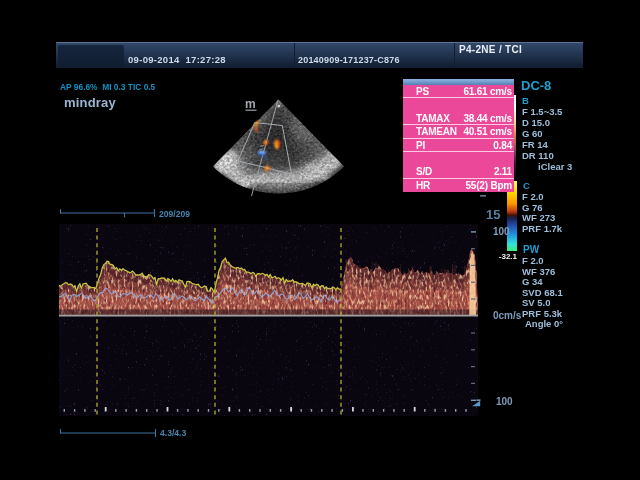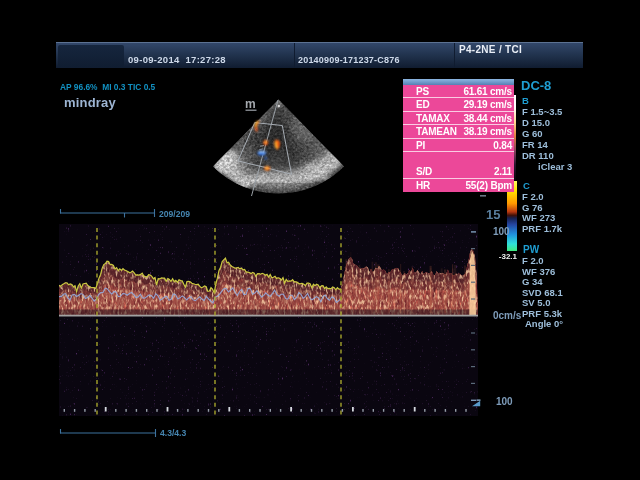--- a/index.html
+++ b/index.html
@@ -304,31 +304,27 @@
 
   <div id="pwbar" class="abs"></div>
   <div id="cbar" class="abs"></div>
 
   <div id="mpanel" class="abs">
     <div id="mphead" class="abs"></div>
     <div class="mrow" style="top:6px;">
         <span class="lab">PS</span>
         <span class="val">61.61 cm/s</span>
       </div>
-    <div class="mrow" style="top:19.4px;">
-        <span class="lab">ED</span>
-        <span class="val">29.19 cm/s</span>
-      </div>
     <div class="mrow" style="top:32.8px;">
         <span class="lab">TAMAX</span>
         <span class="val">38.44 cm/s</span>
       </div>
     <div class="mrow" style="top:46.2px;">
         <span class="lab">TAMEAN</span>
-        <span class="val">38.19 cm/s</span>
+        <span class="val">40.51 cm/s</span>
       </div>
     <div class="mrow" style="top:59.6px;">
         <span class="lab">PI</span>
         <span class="val">0.84</span>
       </div>
     <div class="mrow" style="top:86.4px;">
         <span class="lab">S/D</span>
         <span class="val">2.11</span>
       </div>
     <div class="mrow" style="top:99.8px;border-bottom:none;">

